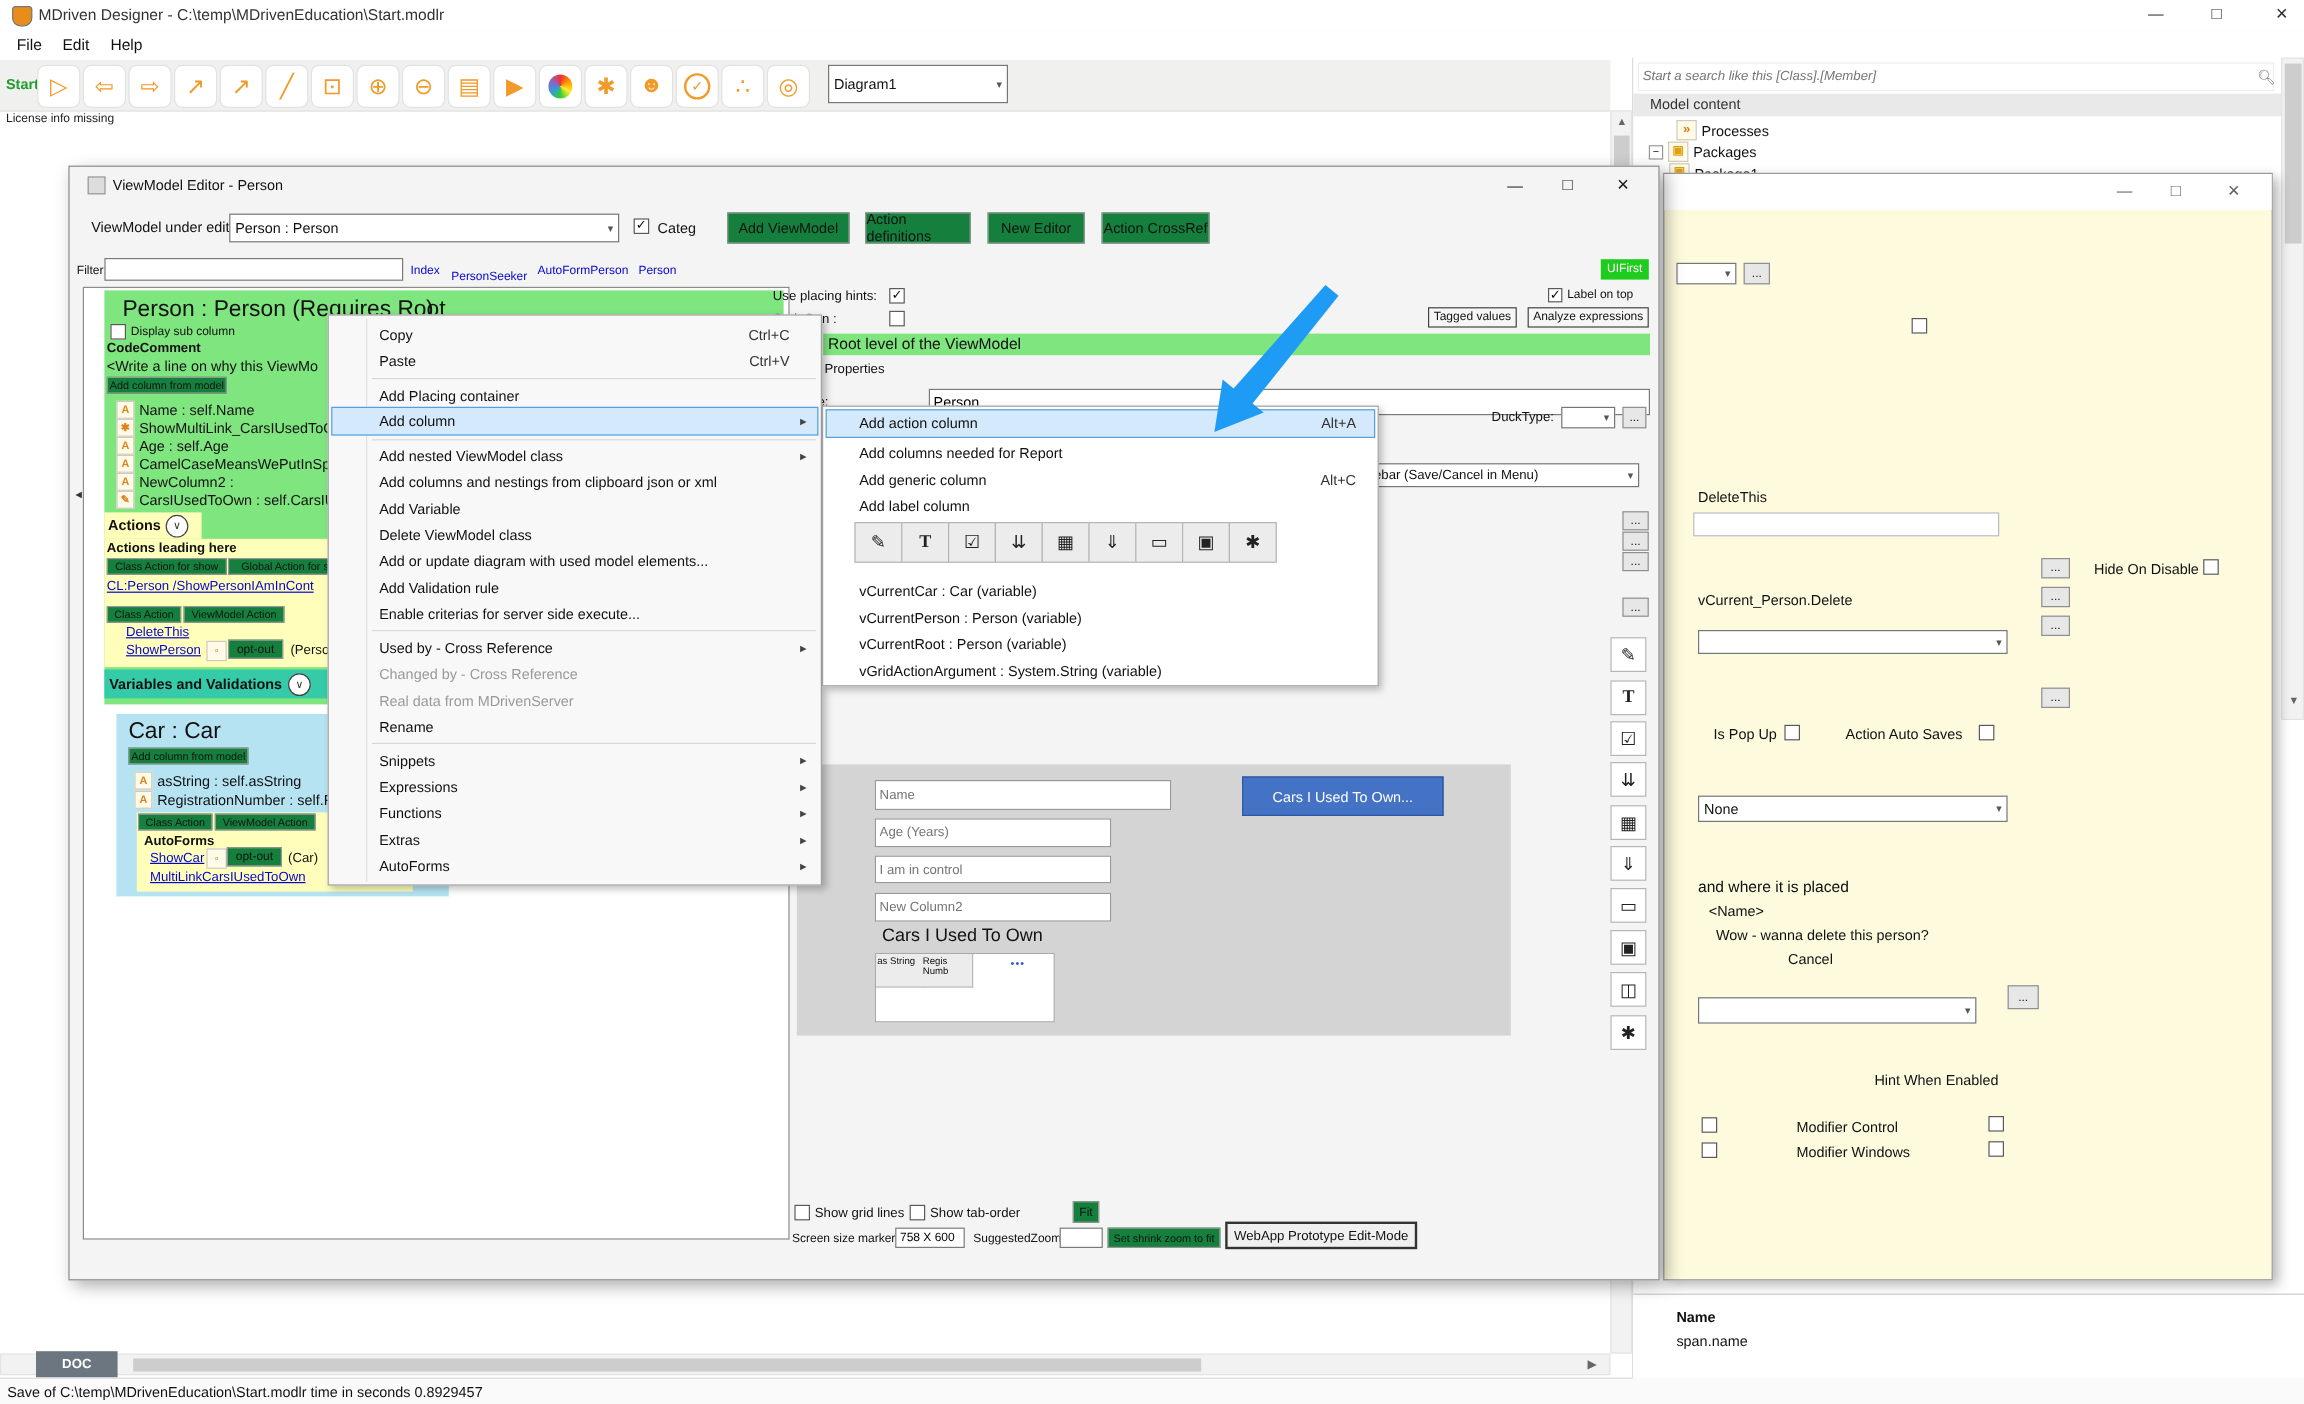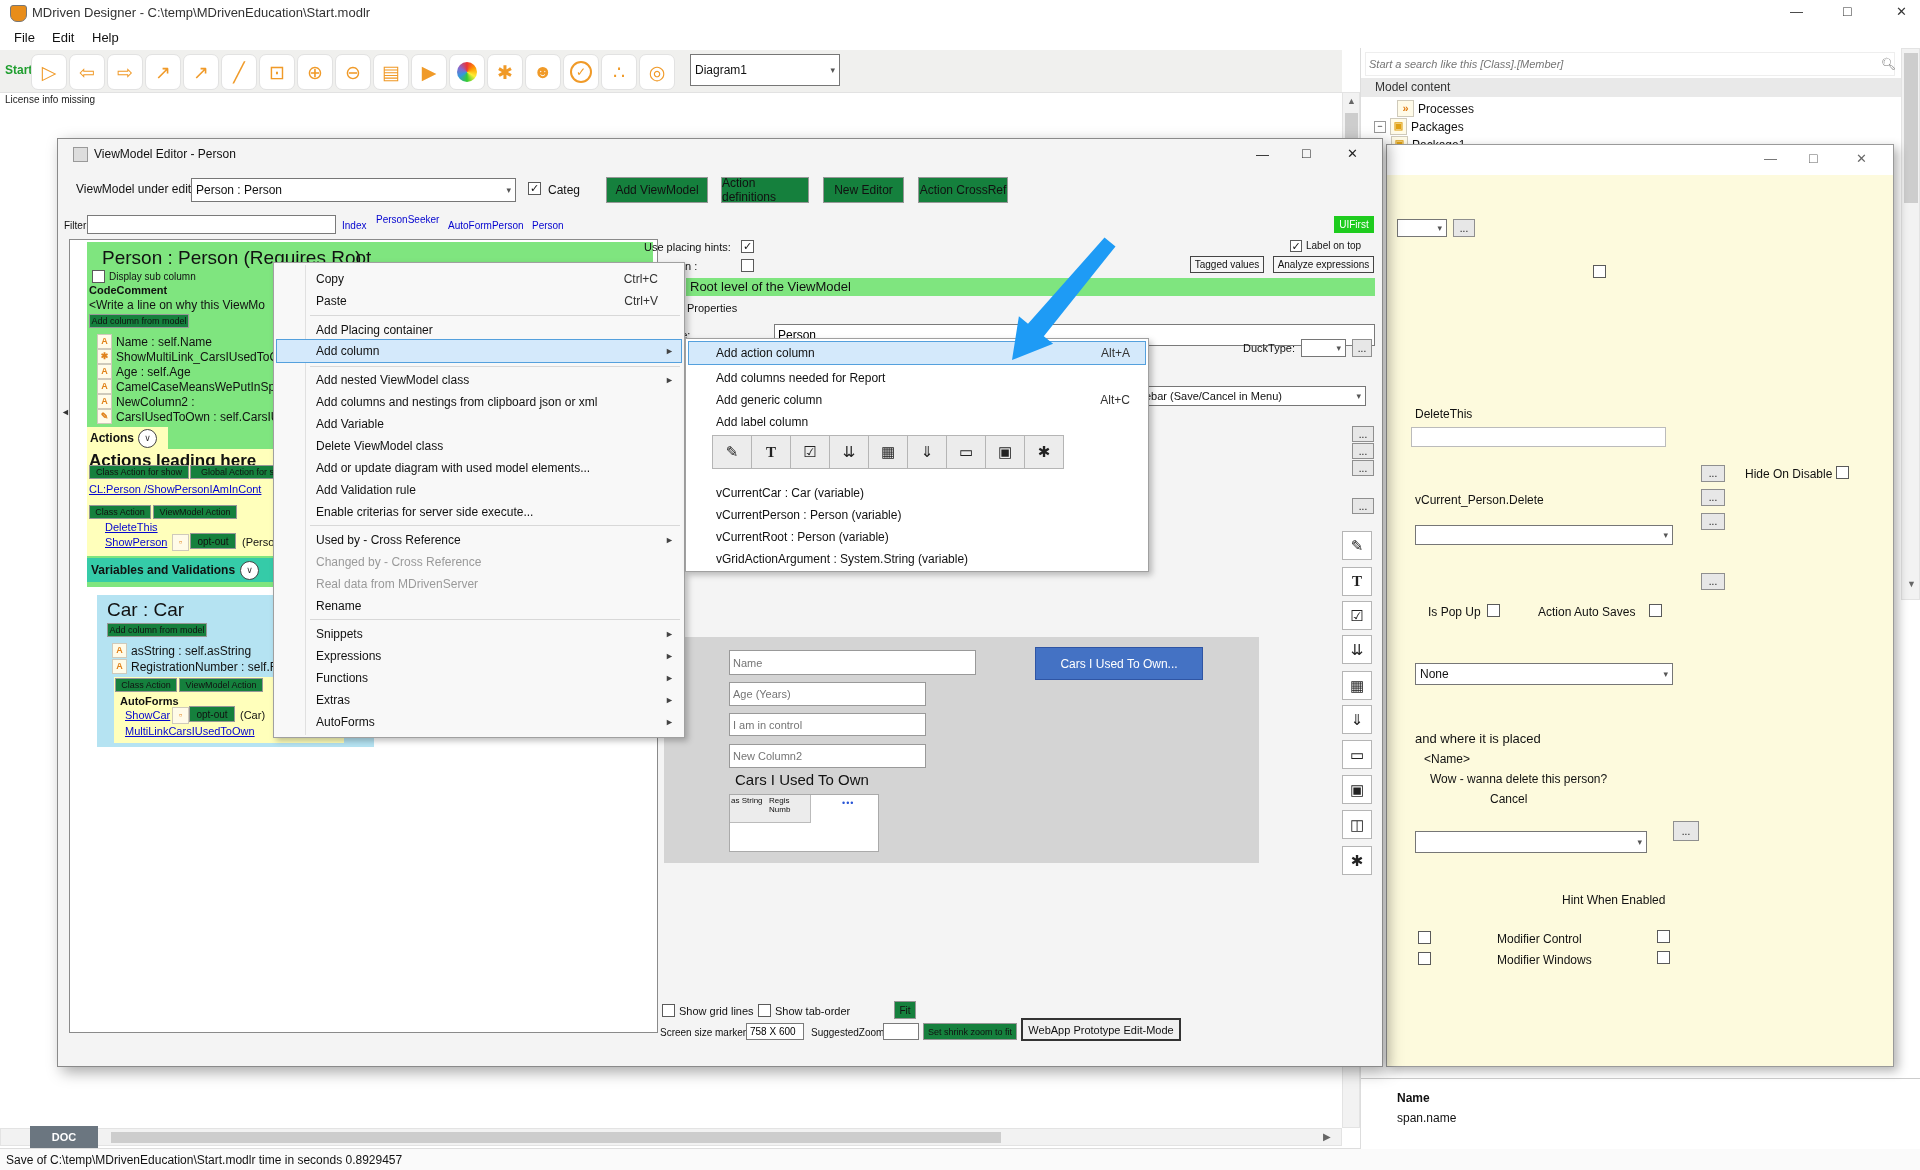--- a/index.html
+++ b/index.html
@@ -269,21 +269,21 @@
   <div class="btn" style="left:765px;top:38px;width:81px;height:26px">
       <span>New Editor</span>
     </div>
   <div class="btn" style="left:860px;top:38px;width:90px;height:26px">
       <span>Action CrossRef</span>
     </div>
 
   <span class="lbl" style="left:6px;top:81px;font-size:10px">Filter:</span>
   <input class="input" style="left: 29px; top: 76px; width: 249px; height: 19px;">
   <span class="lbl link" style="left:284px;top:81px;font-size:10px;text-decoration:none">Index</span>
-  <span class="lbl link" style="left:318px;top:75px;font-size:10px;text-decoration:none">PersonSeeker</span>
+  <span class="lbl link" style="left:318px;top:86px;font-size:10px;text-decoration:none">PersonSeeker</span>
   <span class="lbl link" style="left:390px;top:81px;font-size:10px;text-decoration:none">AutoFormPerson</span>
   <span class="lbl link" style="left:474px;top:81px;font-size:10px;text-decoration:none">Person</span>
 
   <span class="lbl" style="left:3px;top:268px;font-size:9px;color:#333">◄</span>
 
   <div class="abs" style="left:11px;top:100px;width:587px;height:792px;background:#fff;border:1px solid #8a8a8a;overflow:hidden">
 
     <div class="abs" style="left:17px;top:2px;width:566px;height:345px;background:#7fe57f">
       <span class="lbl" style="left:15px;top:5px;font-size:19px">Person : Person  (Requires Root</span>
       <span class="cb checked inline" style="left:252px;top:-18px"></span>
@@ -318,21 +318,21 @@
       <div class="treerow" style="left:10px;top:167px">
           <span class="aicon">✎</span>
           <span>CarsIUsedToOwn : self.CarsIUs</span>
         </div>
       
       <div class="abs" style="left:0;top:185px;width:78px;height:22px;background:#ffffbb;display:flex;align-items:center;gap:4px;padding-left:3px">
         <span style="font-size:12px;font-weight:bold">Actions</span>
         <span class="circ">∨</span>
       </div>
       <div class="abs" style="left:0;top:207px;width:566px;height:107px;background:#ffffbb">
-        <span class="lbl" style="left:2px;top:2px;font-size:17px;font-weight:bold">Actions leading here</span>
+        <span class="lbl" style="left:2px;top:2px;font-size:11px;font-weight:bold">Actions leading here</span>
         <div class="btn small" style="left:2px;top:16px;width:100px;height:14px">
             <span>Class Action for show</span>
           </div>
         <div class="btn small" style="left:103px;top:16px;width:100px;height:14px">
             <span>Global Action for sh</span>
           </div>
         <span class="lbl link" style="left:2px;top:34px;font-size:11px">CL:Person /ShowPersonIAmInCont</span>
         <div class="btn small" style="left:2px;top:56px;width:62px;height:14px">
             <span>Class Action</span>
           </div>

